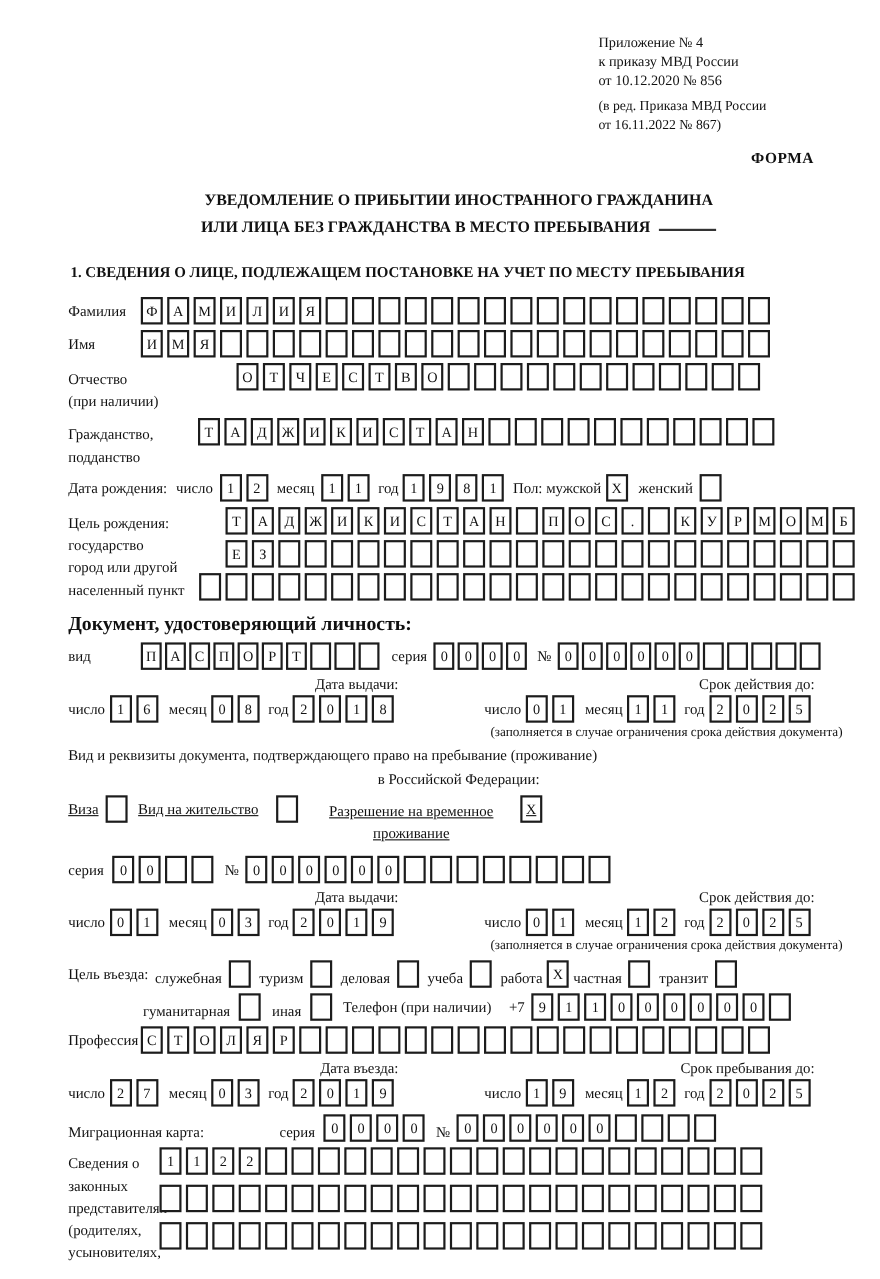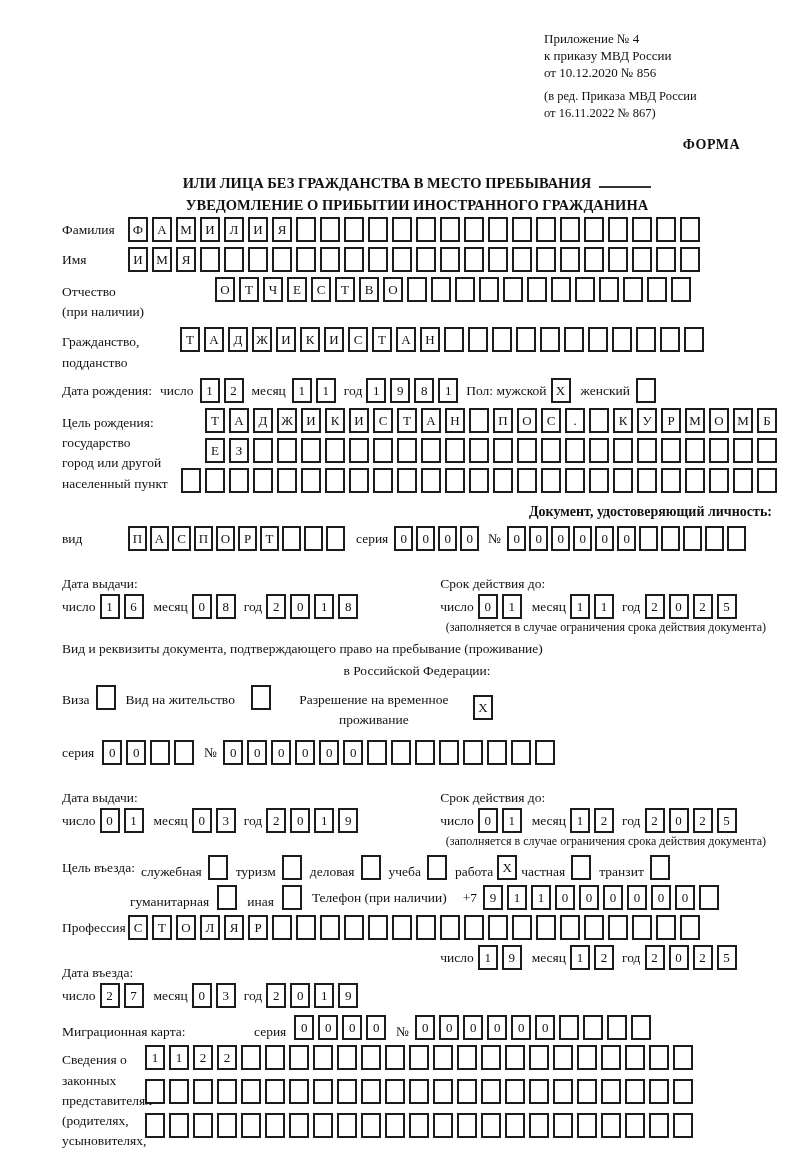--- a/index.html
+++ b/index.html
@@ -31,33 +31,33 @@
        border:2px solid #1c1c1c;text-align:center;font-size:13px;line-height:21px;flex-shrink:0;}
 
   .w66{width:66px;} .w153{width:153px;} .w118{width:118px;} .w143{width:143px;}
   .w150{width:150px;} .w83{width:83px;}
   .two-line{line-height:1.5;}
 
   .inline-lbl{padding-top:5px;white-space:nowrap;}
   .ml4{margin-left:4px;} .ml6{margin-left:6px;} .ml8{margin-left:8px;} .ml10{margin-left:10px;}
   .mr4{margin-right:4px;} .mr6{margin-right:6px;} .mr8{margin-right:8px;}
 
-  .center-bold{text-align:right;font-weight:bold;font-size:14px;margin:6px 0 6px 0;}
+  .center-bold{text-align:left;font-weight:bold;font-size:18px;margin:6px 0 6px 0;}
 
   
   .date-block{display:flex;margin-bottom:0;}
   .date-col{display:flex;flex-direction:column;}
   .date-col.right{margin-left:78px;}
-  .date-head{text-align:left;margin-bottom:2px;margin-top:20px;}
+  .date-head{text-align:right;margin-bottom:2px;}
   .date-line{display:flex;align-items:flex-start;}
   .date-note{text-align:right;font-size:12px;margin:1px 6px 6px 0;}
 
   
   .options{display:flex;align-items:flex-start;margin:6px 0 10px 0;}
-  .opt{display:flex;align-items:center;}
+  .opt{display:flex;align-items:flex-start;text-decoration:underline;}
   .opt-text{padding-top:5px;}
   .opt-text.center{width:186px;text-align:center;padding-top:5px;line-height:1.5;}
   .opt-text.center4{width:176px;text-align:center;padding-top:5px;line-height:1.5;}
 
   
   .purpose-item{display:flex;align-items:flex-end;}
 
   
   .stack{display:flex;flex-direction:column;}
   .stack .cells{margin-bottom:5px;}
@@ -74,24 +74,25 @@
     <div>к приказу МВД России</div>
     <div>от 10.12.2020 № 856</div>
     <div class="hdr-amend">
       <div>(в ред. Приказа МВД России</div>
       <div>от 16.11.2022 № 867)</div>
     </div>
   </div>
   <div class="form-label">ФОРМА</div>
 
   <div class="title">
+    <div>УВЕДОМЛЕНИЕ О ПРИБЫТИИ ИНОСТРАННОГО ГРАЖДАНИНА</div>
     <div><span>ИЛИ ЛИЦА БЕЗ ГРАЖДАНСТВА В МЕСТО ПРЕБЫВАНИЯ</span><span class="blank-line"></span></div>
-    <div>УВЕДОМЛЕНИЕ О ПРИБЫТИИ ИНОСТРАННОГО ГРАЖДАНИНА</div>
-  </div>
-
+  </div>
+
+  <div class="sec-heading">1. СВЕДЕНИЯ О ЛИЦЕ, ПОДЛЕЖАЩЕМ ПОСТАНОВКЕ НА УЧЕТ ПО МЕСТУ ПРЕБЫВАНИЯ</div>
 
   <div class="row">
     <div class="lbl w66">Фамилия</div>
     <div class="cells">
         <span class="cell">Ф</span>
         <span class="cell">А</span>
         <span class="cell">М</span>
         <span class="cell">И</span>
         <span class="cell">Л</span>
         <span class="cell">И</span>
@@ -606,20 +607,21 @@
         <span class="inline-lbl ml4 mr4">год</span>
         <span class="cells">
             <span class="cell">2</span>
             <span class="cell">0</span>
             <span class="cell">1</span>
             <span class="cell">9</span>
           </span>
       </div>
     </div>
     <div class="date-col right">
+      <div class="date-head">Срок пребывания до:</div>
       <div class="date-line">
         <span class="inline-lbl mr4">число</span>
         <span class="cells">
             <span class="cell">1</span>
             <span class="cell">9</span>
           </span>
         <span class="inline-lbl ml6 mr4">месяц</span>
         <span class="cells">
             <span class="cell">1</span>
             <span class="cell">2</span>

